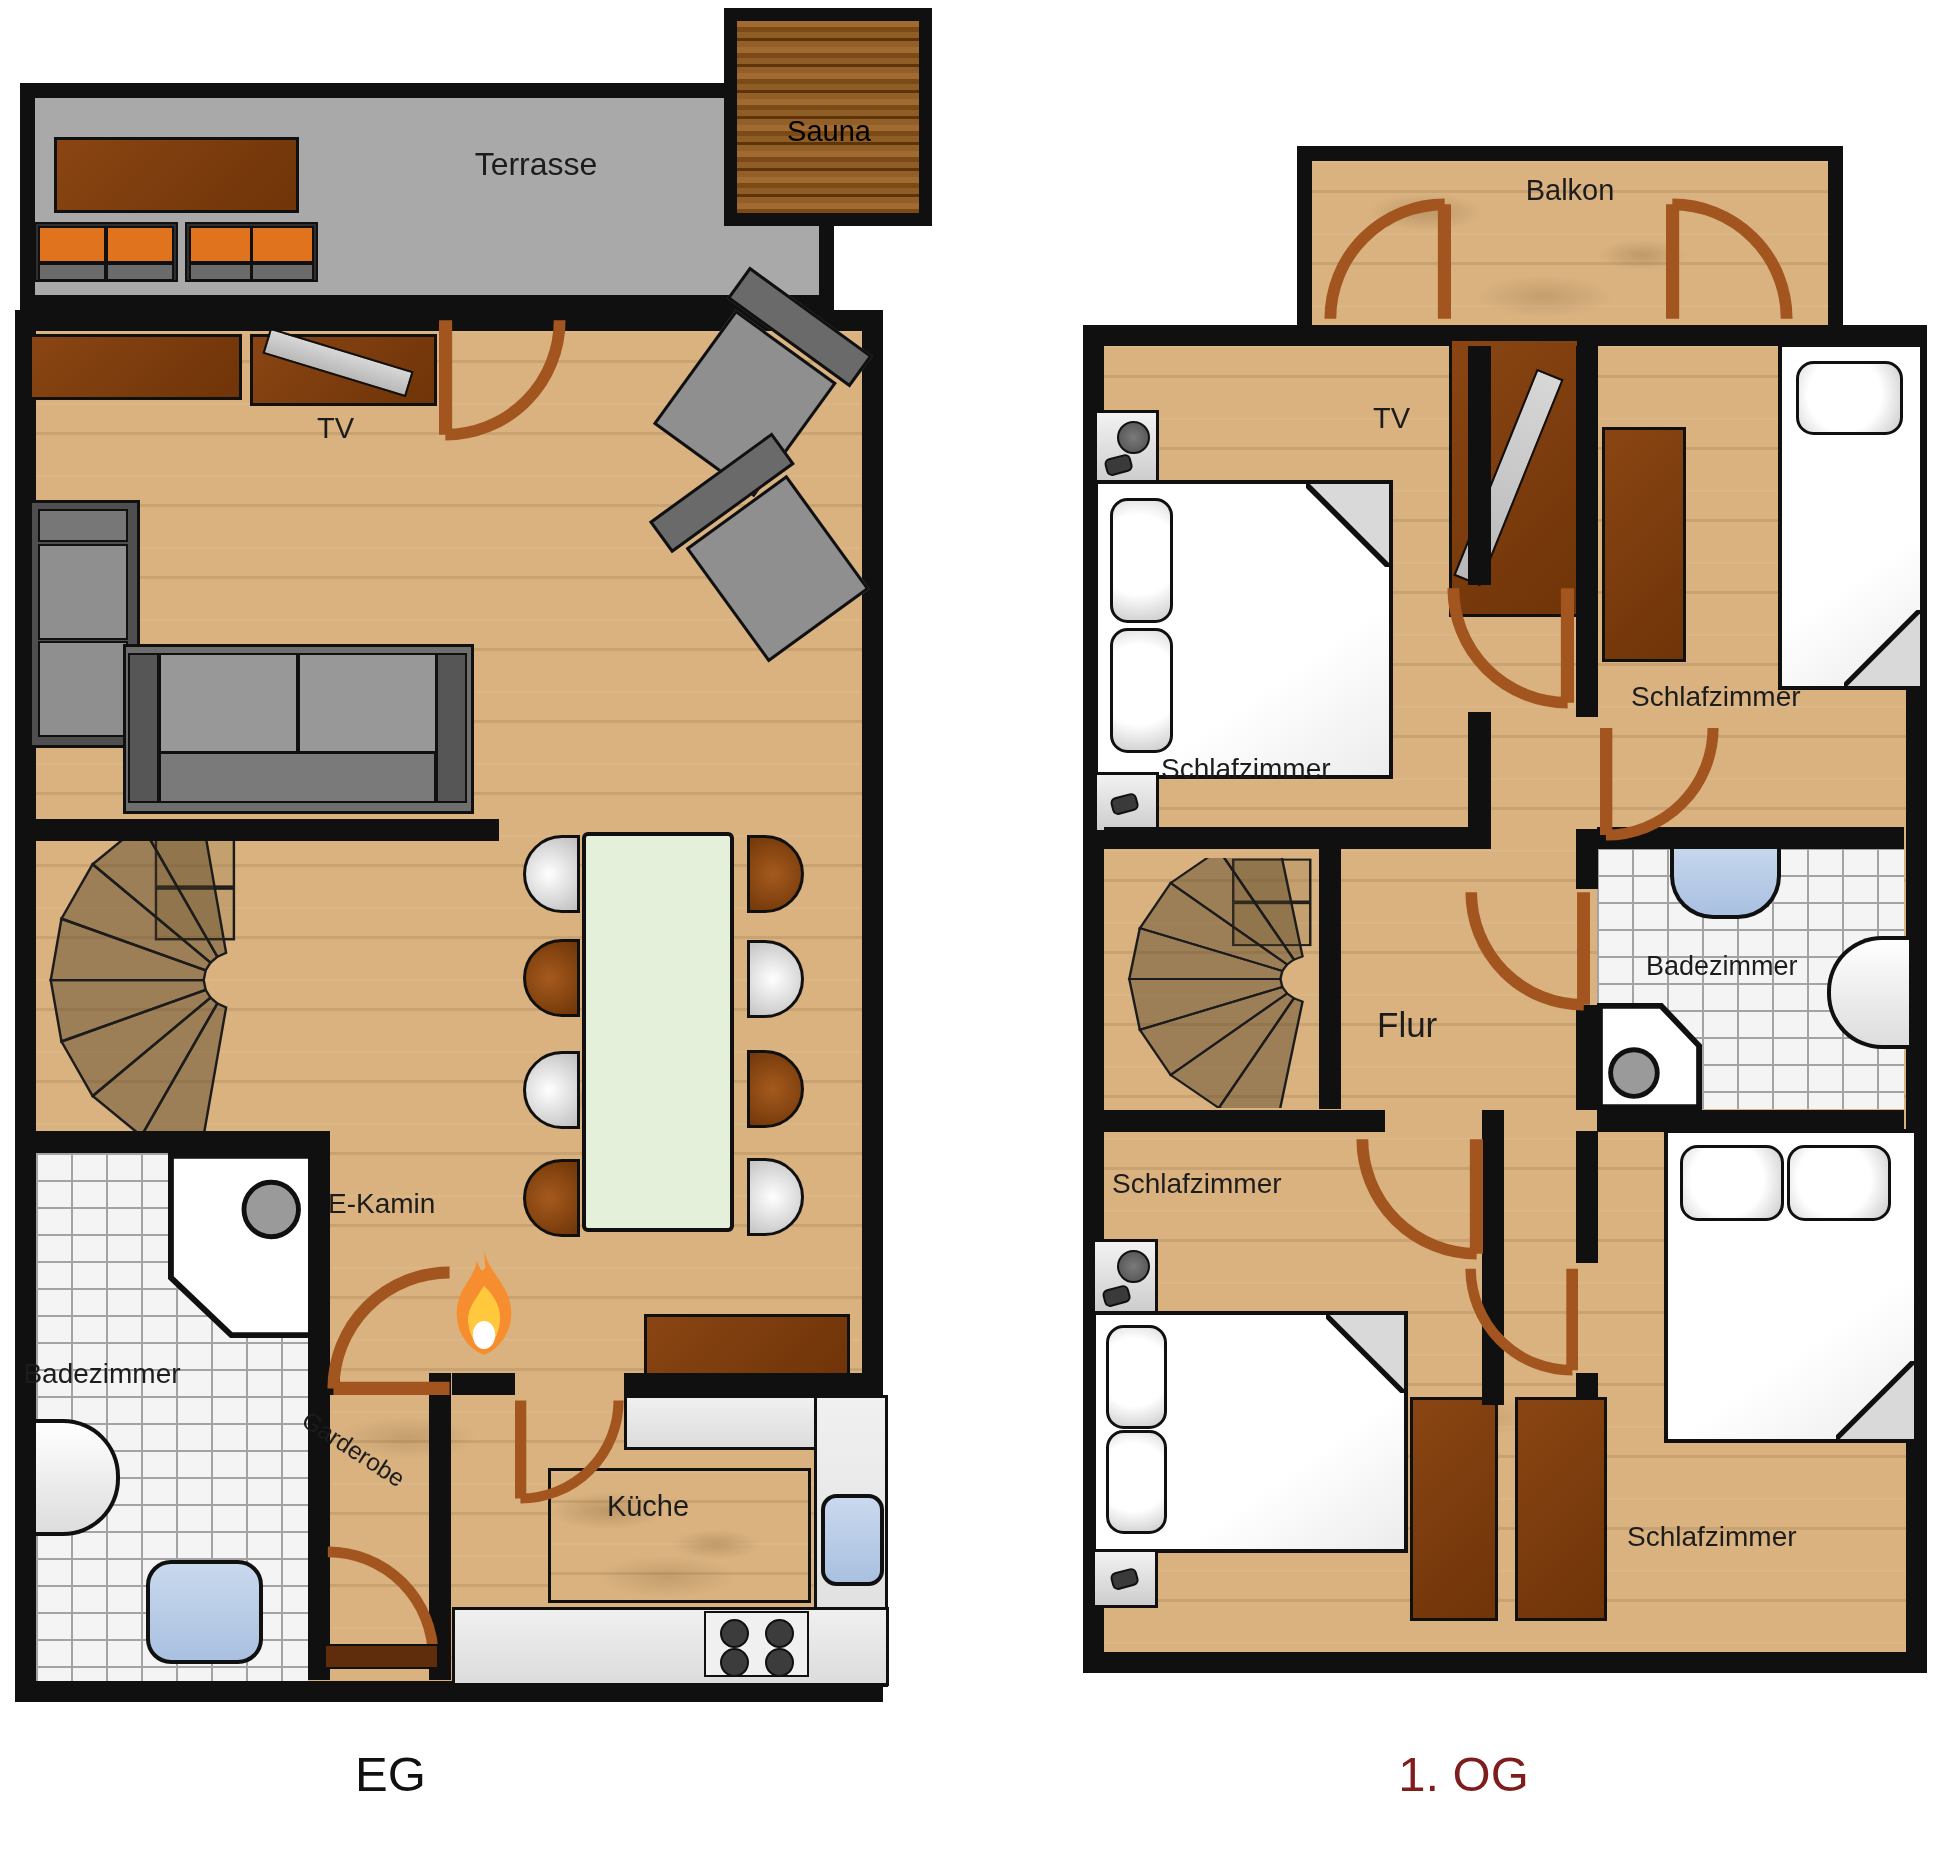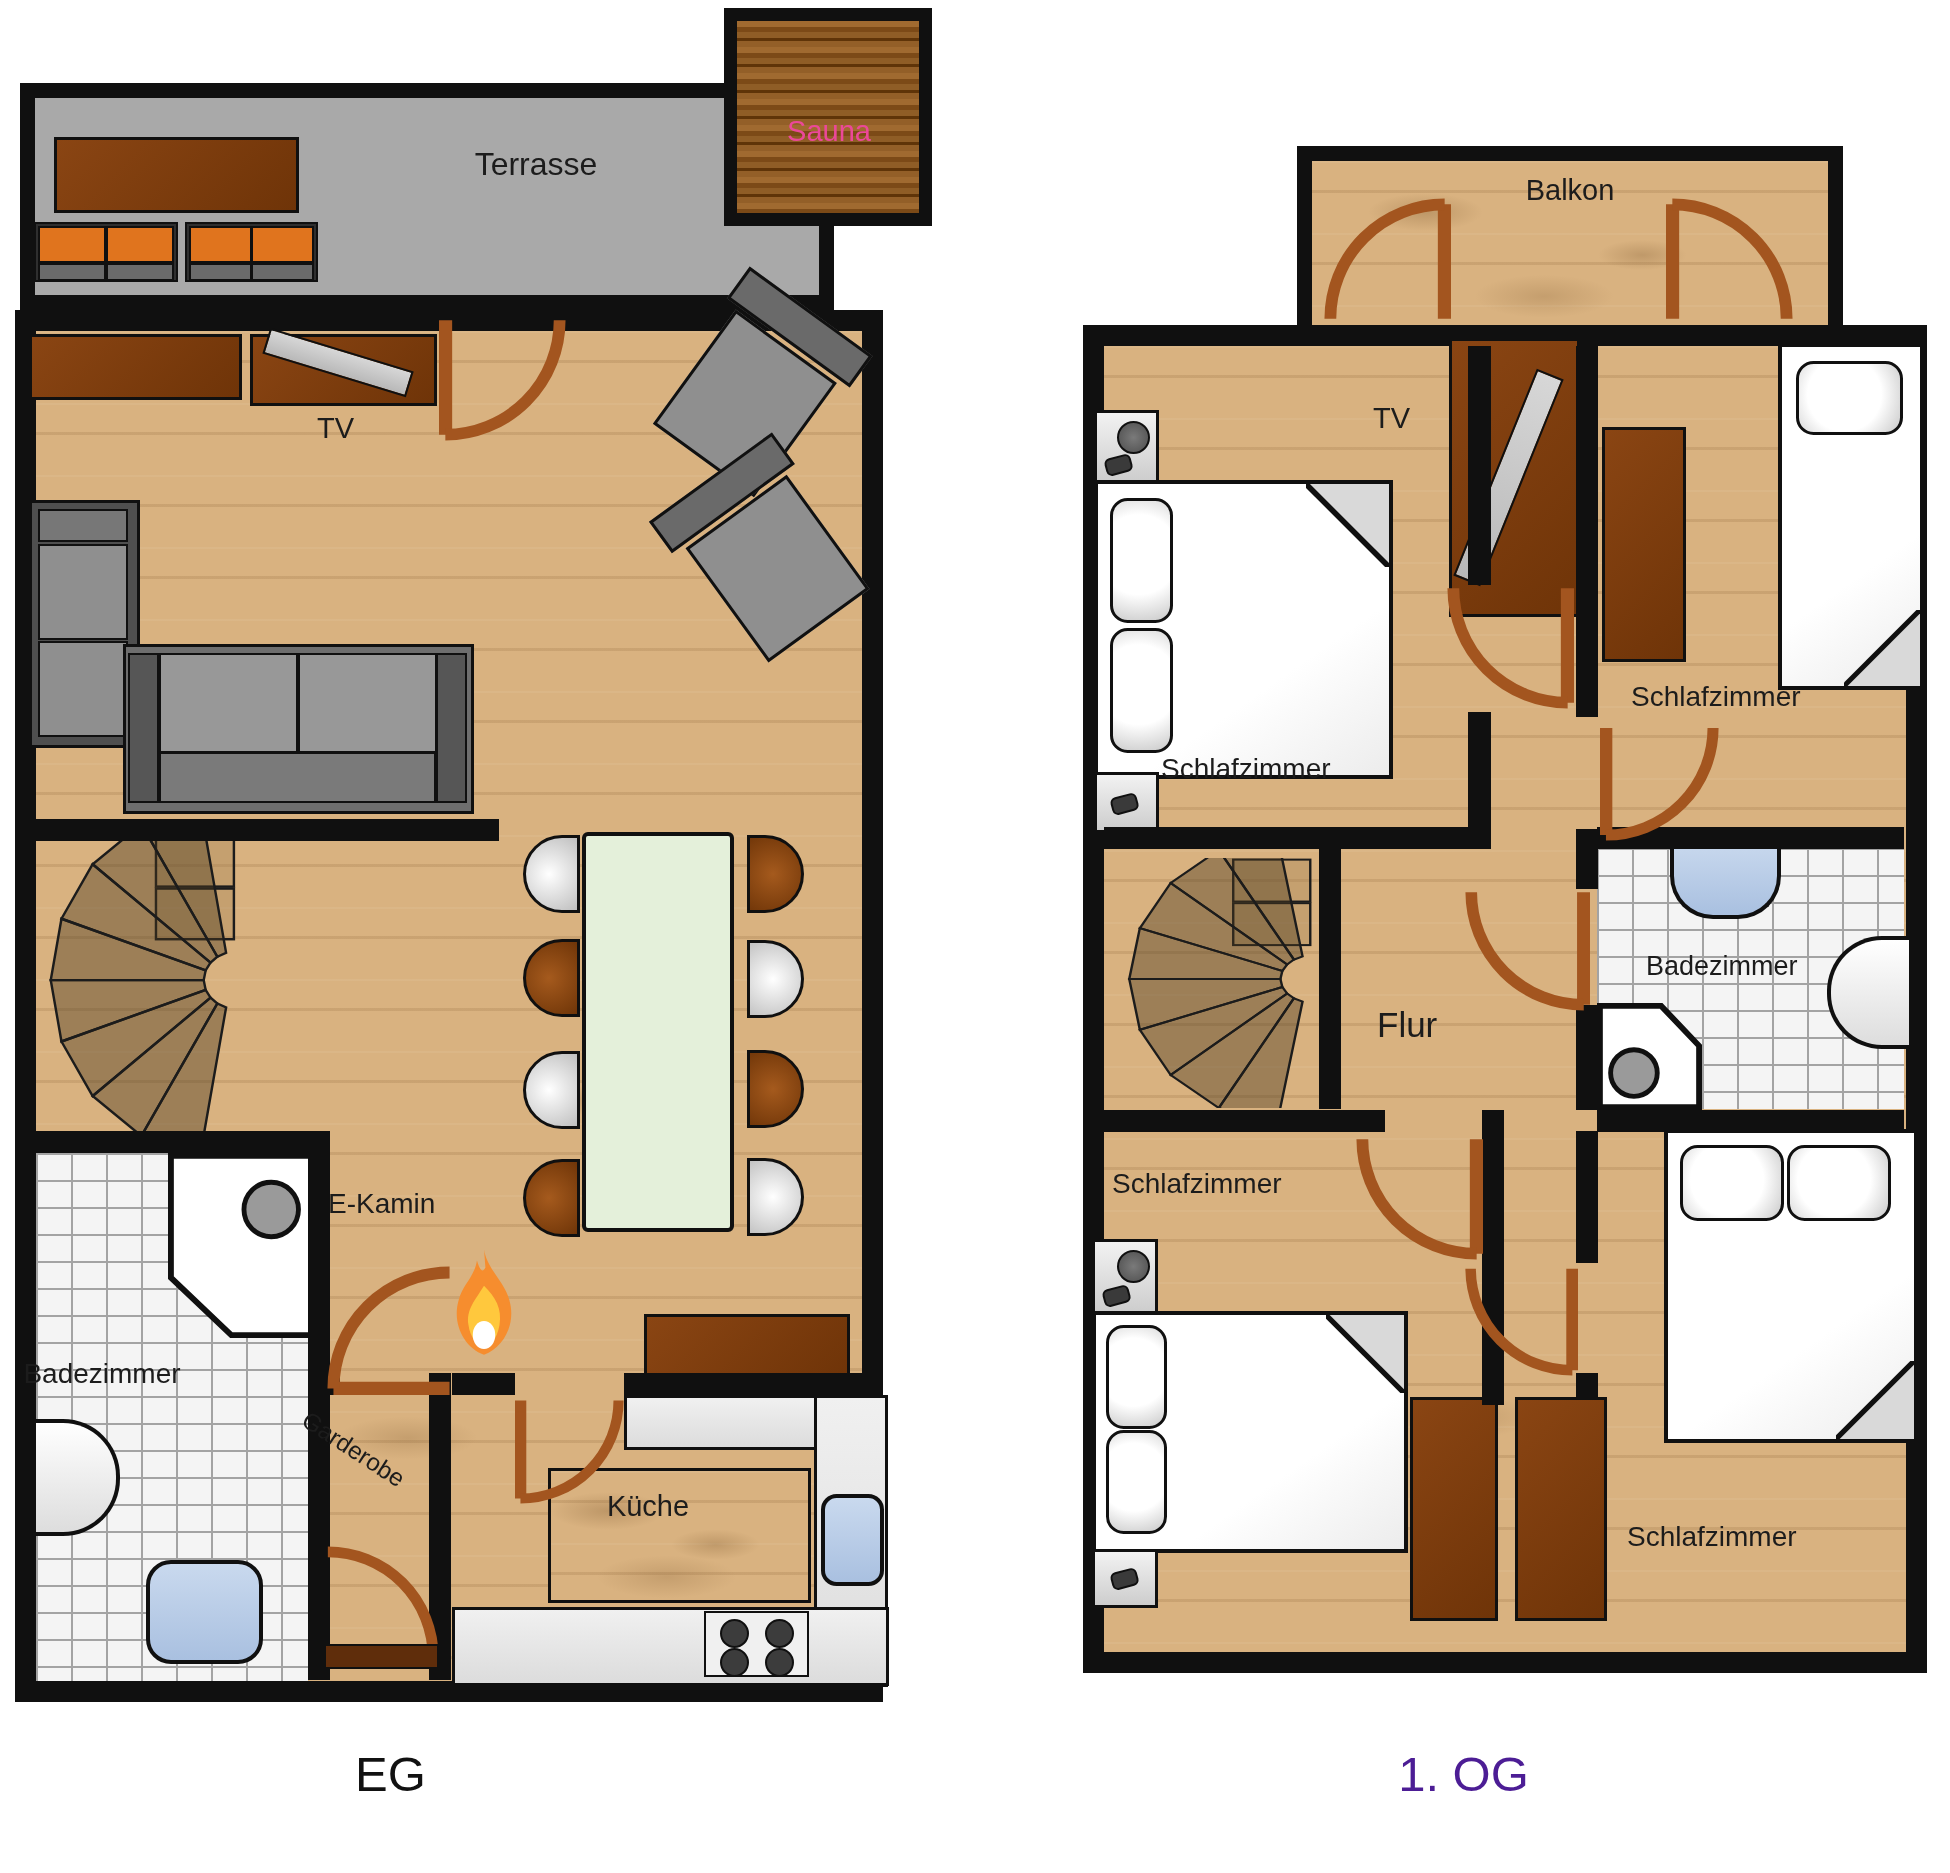--- a/index.html
+++ b/index.html
@@ -62,21 +62,21 @@
     <div class="abs" style="left:70px;top:39px;width:64px;height:13.7px;background:#6b6b6b;border:2px solid #101010;"></div>
   </div>
   <div class="abs" style="left:185px;top:222px;width:133px;height:60px;background:#2f2f2f;border:2.9px solid #101010;box-sizing:border-box;z-index:2;">
     <div class="abs" style="left:2px;top:2px;width:59px;height:33px;background:#e0741e;border:2px solid #101010;"></div>
     <div class="abs" style="left:64px;top:2px;width:59px;height:33px;background:#e0741e;border:2px solid #101010;"></div>
     <div class="abs" style="left:2px;top:39px;width:59px;height:13.7px;background:#6b6b6b;border:2px solid #101010;"></div>
     <div class="abs" style="left:64px;top:39px;width:59px;height:13.7px;background:#6b6b6b;border:2px solid #101010;"></div>
   </div>
 
   <div class="abs saunatex" style="left:724px;top:7.8px;width:208px;height:218px;border:13.7px solid #101010;box-sizing:border-box;z-index:3;"></div>
-  <div class="label" style="left:741px;top:115px;width:176px;font-size:29px;text-align:center;color:#ec4899;">Sauna</div>
+  <div class="label" style="left:741px;top:115px;width:176px;font-size:29px;text-align:center;color:#000000;">Sauna</div>
 
   <div class="abs wood" style="left:14.6px;top:310px;width:868px;height:1392px;border:21.5px solid #101010;box-sizing:border-box;z-index:1;"></div>
 
   <div class="abs tile" style="left:36px;top:1153px;width:272px;height:528px;"></div>
   <div class="wall" style="left:14.6px;top:1131px;width:315px;height:21.5px;"></div>
   <div class="wall" style="left:308px;top:1131px;width:21.5px;height:549px;"></div>
 
   <svg class="abs" viewBox="0 0 153 190" style="left:168px;top:1153px;width:149px;height:185px;z-index:3;">
     <polygon points="3,3 150,3 150,187 65,187 3,128" fill="#ffffff" stroke="#101010" stroke-width="6"></polygon>
     <circle cx="106" cy="58" r="28" fill="#9a9a9a" stroke="#101010" stroke-width="5"></circle>
@@ -338,16 +338,16 @@
         <path class="swing" d="M133 133 A126 126 0 0 1 7 7"></path>
       </svg>
   </div>
   <div class="door" style="left:1465px;top:1263px;width:113px;height:113px;">
     <svg viewBox="0 0 140 140">
         <path class="leaf" d="M133 7 L133 133"></path>
         <path class="swing" d="M133 133 A126 126 0 0 1 7 7"></path>
       </svg>
   </div>
 
-  <div class="label" style="left:1356px;top:1746px;width:215px;font-size:49px;text-align:center;color:#4c1d95;">1. OG</div>
+  <div class="label" style="left:1356px;top:1746px;width:215px;font-size:49px;text-align:center;color:#7f1d1d;">1. OG</div>
 
 </div>
 
 
 </body></html>

